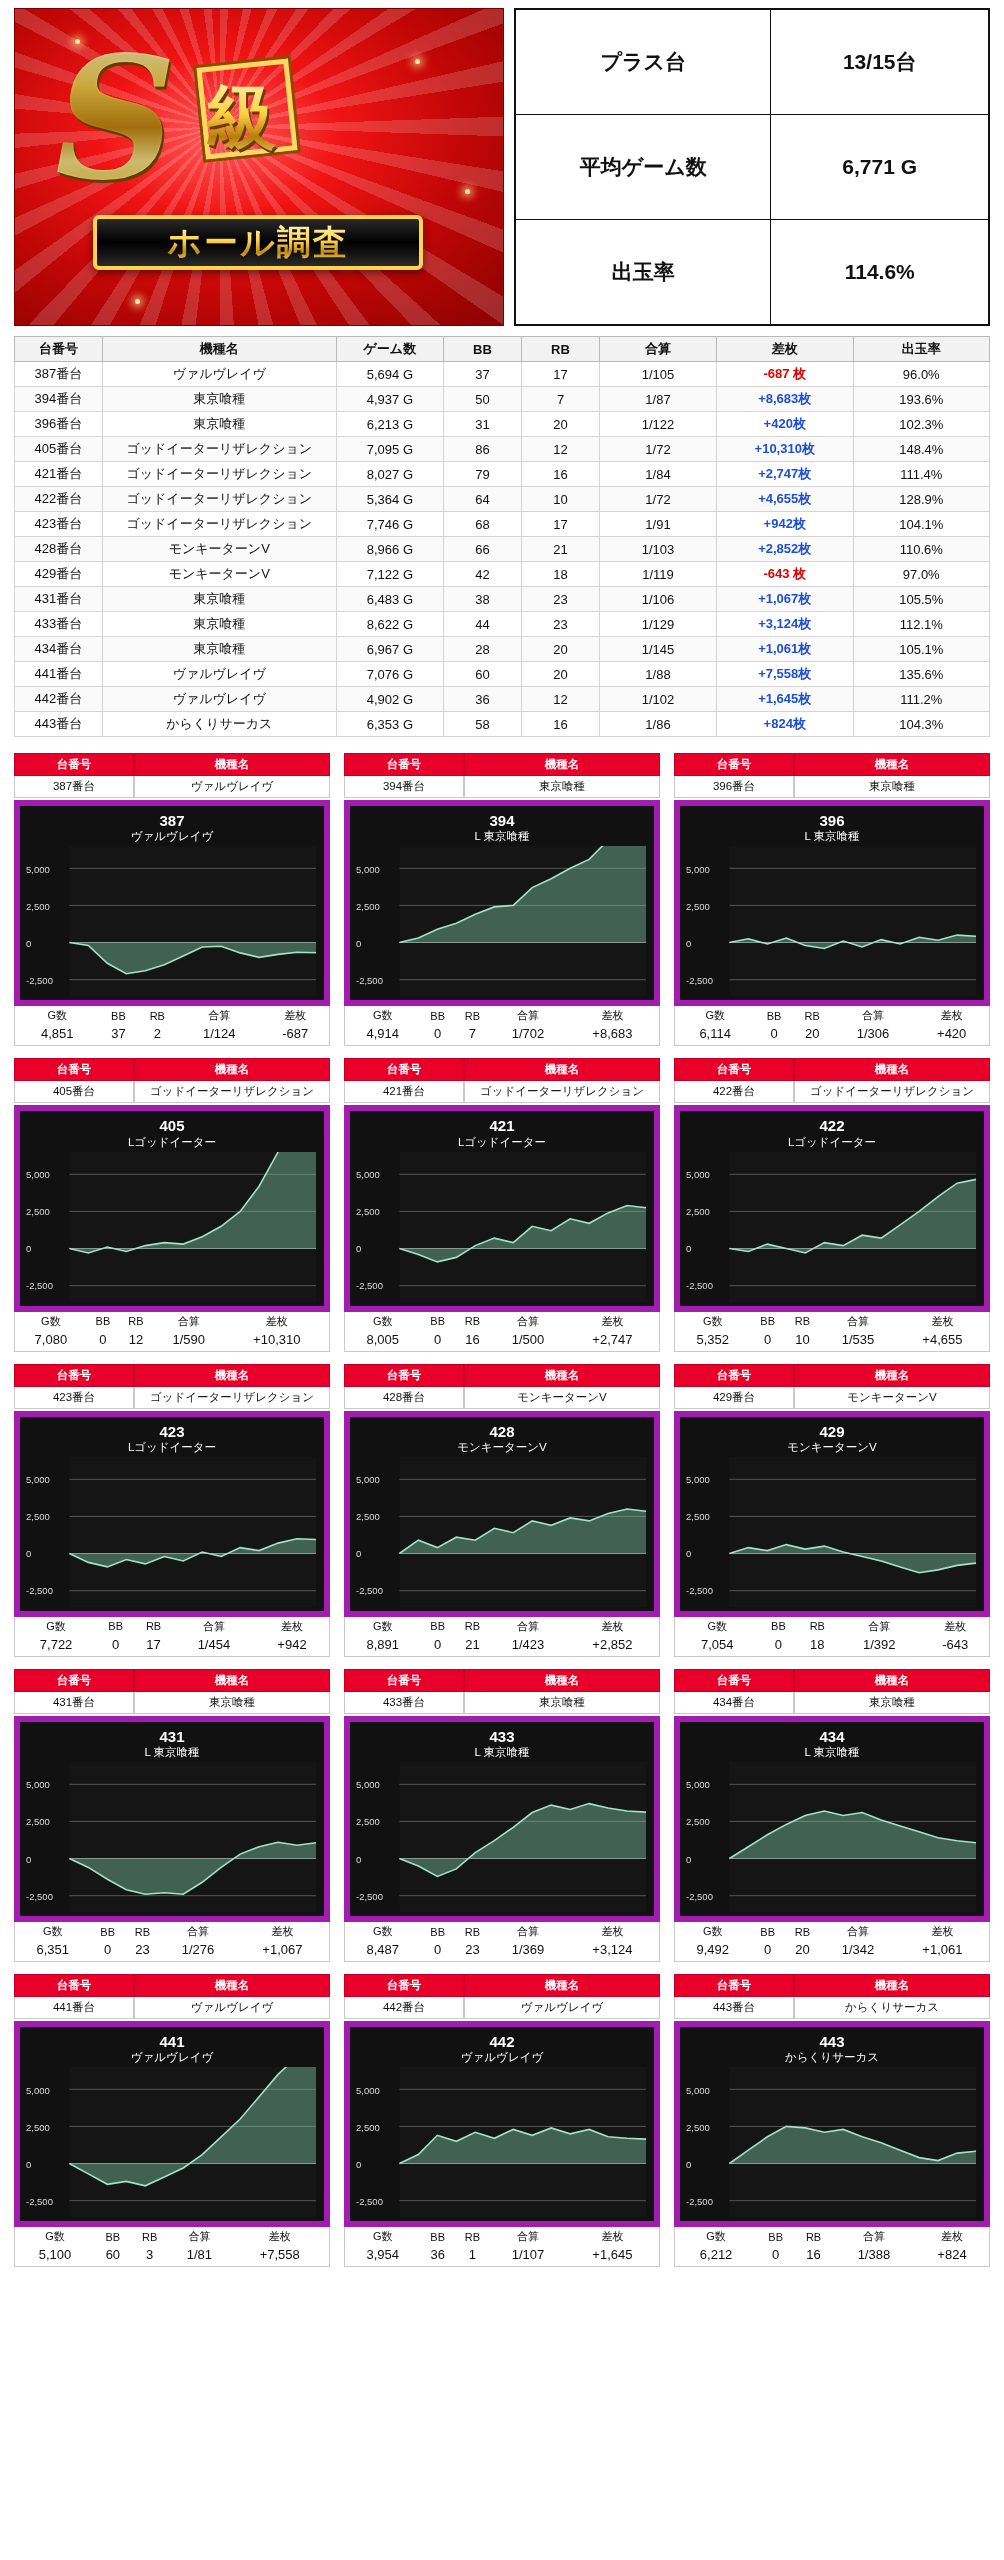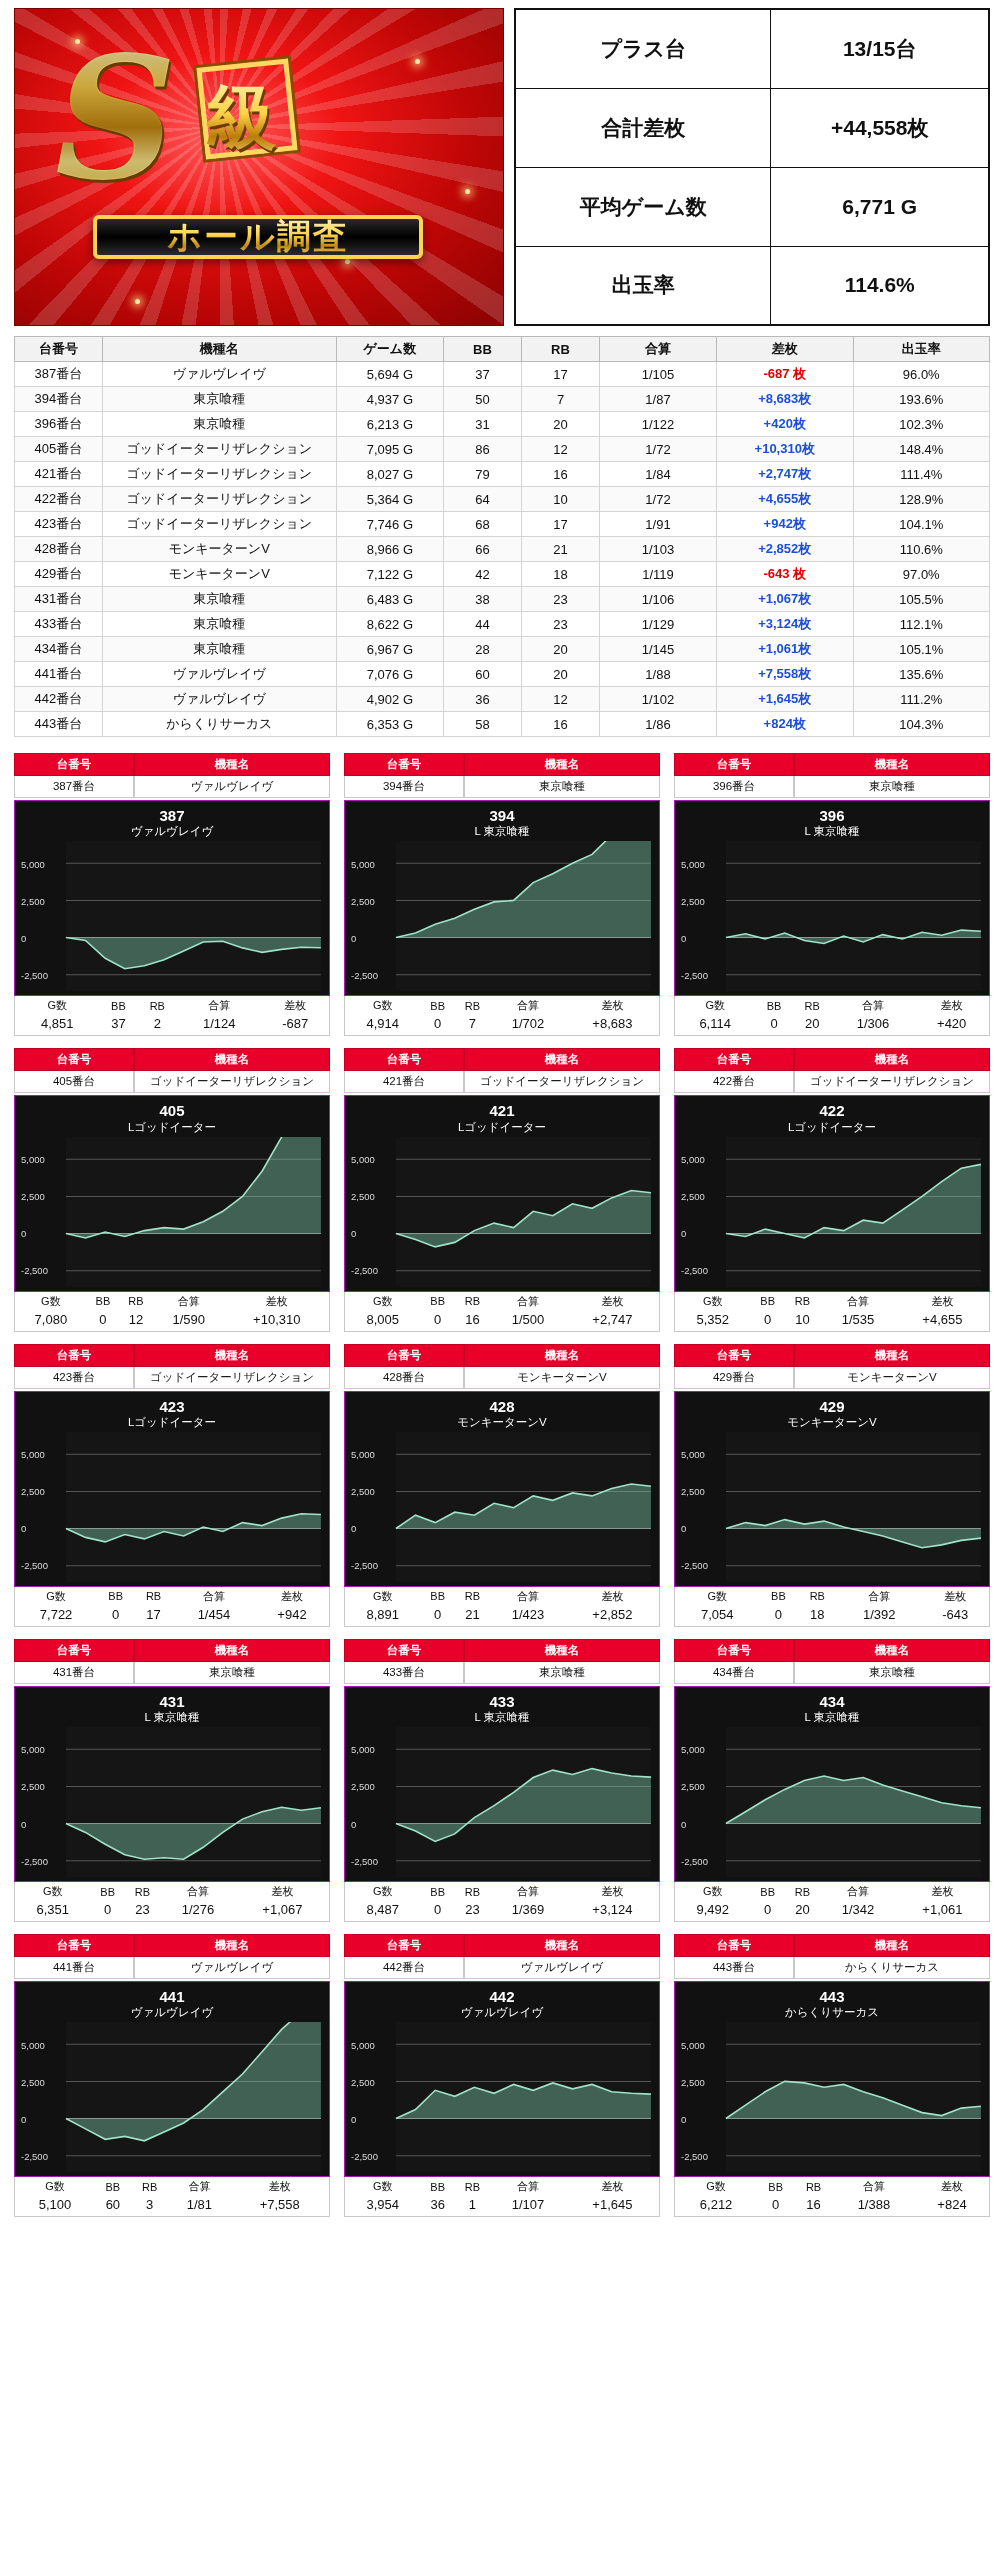--- a/index.html
+++ b/index.html
@@ -48,21 +48,21 @@
     background: linear-gradient(180deg,#fff6bd 0%,#ffd247 45%,#b97d07 70%,#ffe27f 100%);
     -webkit-background-clip: text; background-clip: text; color: transparent;
     filter: drop-shadow(2px 3px 0 #6b3b00);
   }
   .banner .kyu-box {
     position: absolute; left: 186px; top: 54px; width: 92px; height: 92px;
     border: 5px solid #ffd861; transform: rotate(-6deg);
     box-shadow: 0 0 0 3px #8a4b00;
   }
   .banner .ribbon {
-    position: absolute; left: 78px; top: 206px; width: 330px; height: 44px;
+    position: absolute; left: 78px; top: 206px; width: 330px; height: 55px;
     background: linear-gradient(180deg,#2a2a2a 0%, #000 50%, #2a2a2a 100%);
     border: 4px solid #ffd34d; border-radius: 6px;
     display: flex; align-items: center; justify-content: center;
     box-shadow: 0 3px 8px rgba(0,0,0,.5);
   }
   .banner .ribbon span {
     font-size: 34px; font-weight: 700; letter-spacing: 2px;
     background: linear-gradient(180deg,#fff9cc 0%,#ffd34d 45%,#c08a10 70%,#ffe9a0 100%);
     -webkit-background-clip: text; background-clip: text; color: transparent;
   }
@@ -107,21 +107,21 @@
   .card-head .hcell.b { width: 62%; }
   .card-sub { display: flex; }
   .card-sub .scell {
     background: #fff; font-size: 11.5px; text-align: center; padding: 3px 0;
     border: 1px solid #c9c9c9; border-top: none;
   }
   .card-sub .scell.a { width: 38%; }
   .card-sub .scell.b { width: 62%; }
 
   .chart-box {
-    background: #111; color: #fff; border: 1px solid #a21caf;
+    background: #111; color: #fff; border: 6px solid #a21caf;
     padding: 6px 4px 4px 4px; margin-top: 2px;
   }
   .chart-title { text-align: center; font-size: 15px; font-weight: 700; line-height: 1.15; }
   .chart-sub { text-align: center; font-size: 11.5px; margin-bottom: 2px; }
   .plot { position: relative; height: 150px; }
   .plot svg { display: block; width: 100%; height: 150px; }
   .plot .ylab {
     position: absolute; left: 2px; font-size: 9.5px; color: #dcdcdc; transform: translateY(-50%);
   }
   .stats { background: #fff; color: #111; border: 1px solid #c9c9c9; border-top: none; }
@@ -149,24 +149,20 @@
       <div class="ribbon">
         <span>ホール調査</span>
       </div>
     </div>
 
     <table class="summary">
       <tbody id="summary-body">
           <tr>
             <td class="k">プラス台</td>
             <td class="v">13/15台</td>
-          </tr>
-          <tr>
-            <td class="k">合計差枚</td>
-            <td class="v">+44,558枚</td>
           </tr>
           <tr>
             <td class="k">平均ゲーム数</td>
             <td class="v">6,771 G</td>
           </tr>
           <tr>
             <td class="k">出玉率</td>
             <td class="v">114.6%</td>
           </tr>
         </tbody>

